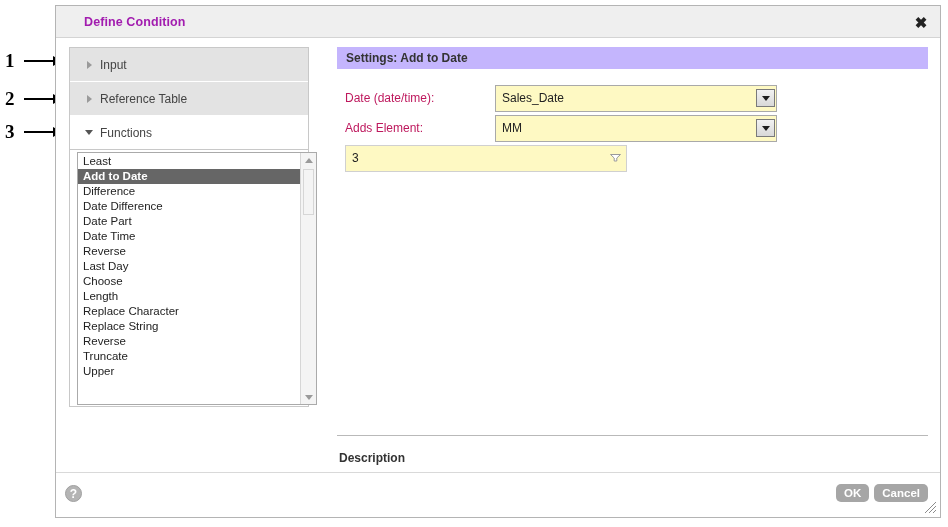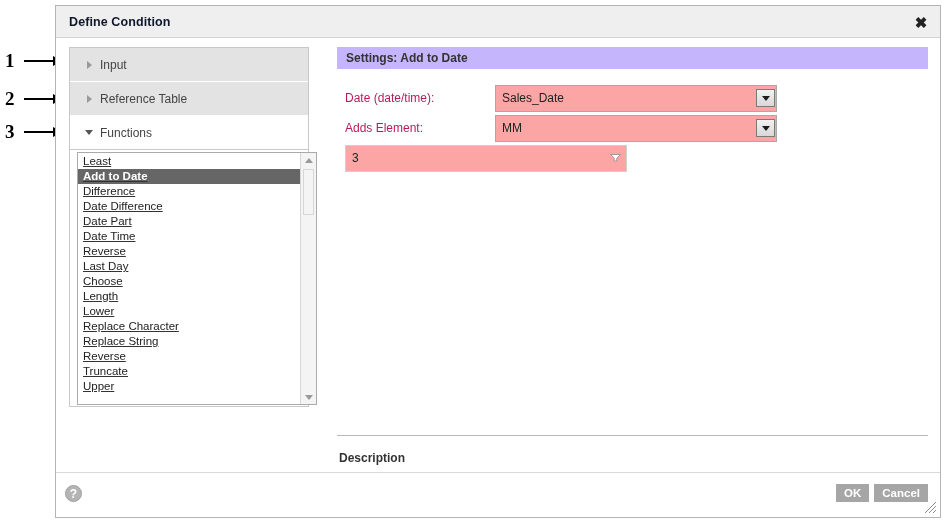--- a/index.html
+++ b/index.html
@@ -80,23 +80,24 @@
     background: #efefef;
     border-bottom: 1px solid #d4d4d4;
     display: flex;
     align-items: center;
     position: relative;
     box-sizing: border-box;
   }
   .dialog-title {
     font-size: 12.5px;
     font-weight: bold;
-    color: #0f172a;
+    color: #a21caf;
     padding-left: 13px;
     letter-spacing: .1px;
+    margin-left: 15px;
   }
   .close-btn {
     position: absolute;
     right: 10px;
     top: 7px;
     width: 18px;
     height: 18px;
     display: flex;
     align-items: center;
     justify-content: center;
@@ -174,21 +175,20 @@
     border: 1px solid #aaaaaa;
     background: #ffffff;
     box-sizing: border-box;
     display: flex;
     overflow: hidden;
   }
   .list-items {
     flex: 1 1 auto;
     overflow: hidden;
     padding-top: 1px;
-    text-decoration: underline;
   }
   .list-item {
     height: 15px;
     line-height: 15px;
     padding-left: 5px;
     font-size: 11.5px;
     color: #222222;
     white-space: nowrap;
     cursor: pointer;
   }
@@ -268,21 +268,21 @@
   }
   .form-label {
     width: 150px;
     font-size: 12px;
     color: #be185d;
   }
   .combo {
     width: 282px;
     height: 27px;
     border: 1px solid #a9a9a9;
-    background: #fca5a5;
+    background: #fef9c3;
     box-sizing: border-box;
     display: flex;
     align-items: center;
     position: relative;
   }
   .combo-value {
     flex: 1 1 auto;
     padding-left: 6px;
     font-size: 12px;
     color: #222222;
@@ -379,21 +379,21 @@
     top: 11px;
     display: flex;
     gap: 5px;
   }
   .btn {
     background: #a6a6a6;
     color: #ffffff;
     font-size: 11.5px;
     font-weight: bold;
     border: none;
-    border-radius: 0;
+    border-radius: 5px;
     height: 18px;
     padding: 0 8px;
     display: flex;
     align-items: center;
     justify-content: center;
     cursor: pointer;
     font-family: "Liberation Sans", sans-serif;
   }
   .resize-grip {
     position: absolute;
@@ -457,21 +457,20 @@
             <div class="list-item">Least</div>
             <div class="list-item selected">Add to Date</div>
             <div class="list-item">Difference</div>
             <div class="list-item">Date Difference</div>
             <div class="list-item">Date Part</div>
             <div class="list-item">Date Time</div>
             <div class="list-item">Reverse</div>
             <div class="list-item">Last Day</div>
             <div class="list-item">Choose</div>
             <div class="list-item">Length</div>
-            <div class="list-item">Lower</div>
             <div class="list-item">Replace Character</div>
             <div class="list-item">Replace String</div>
             <div class="list-item">Reverse</div>
             <div class="list-item">Truncate</div>
             <div class="list-item">Upper</div>
           </div>
         <div class="scrollbar">
           <div class="sb-btn top">
               <i class="sb-up"></i>
             </div>

